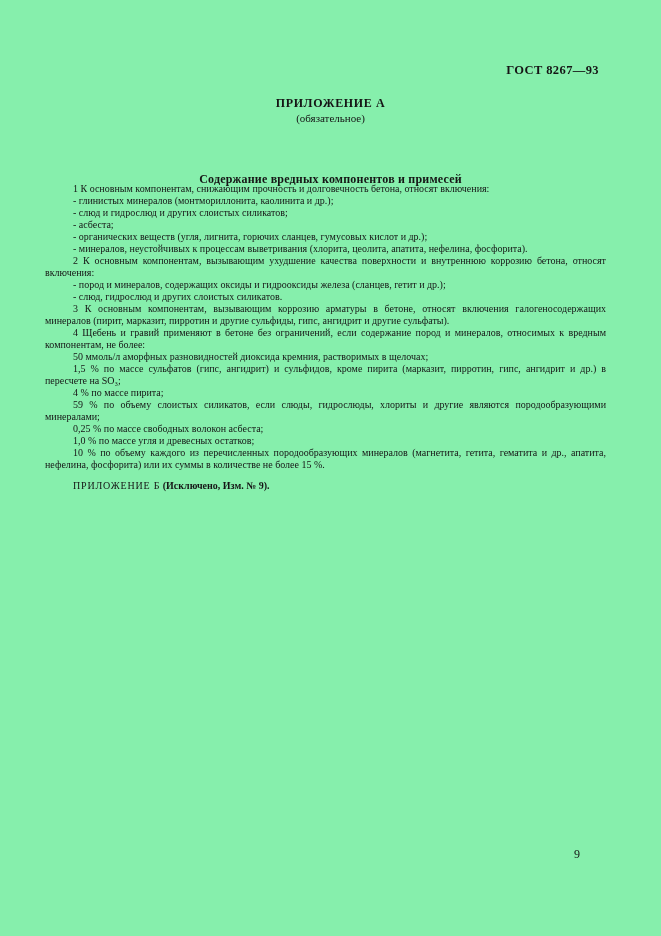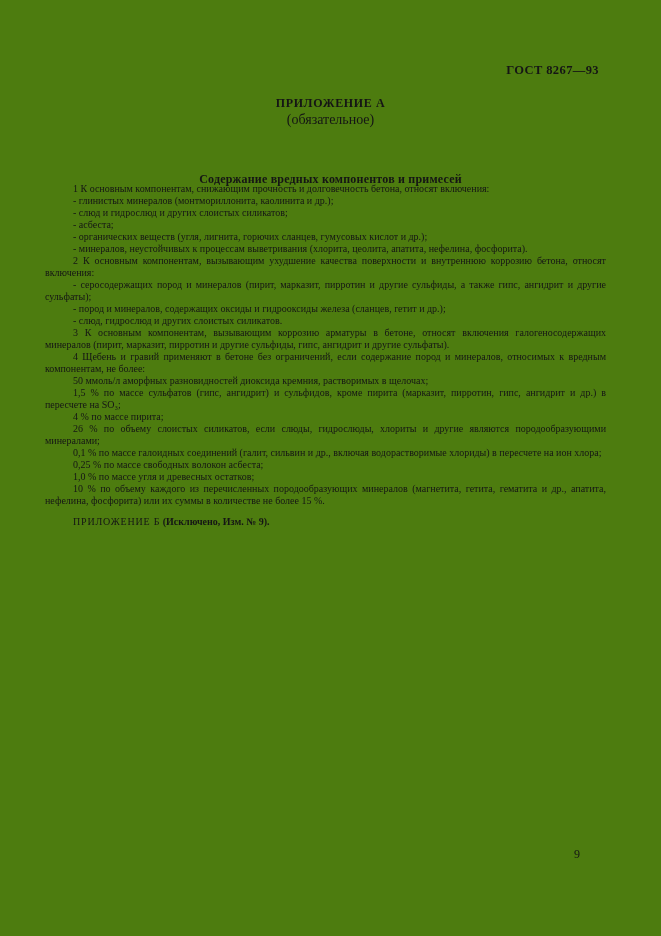--- a/index.html
+++ b/index.html
@@ -4,21 +4,21 @@
 <style>
   html, body {
     margin: 0;
     padding: 0;
     background: #e8e8e8;
   }
   .page {
     position: relative;
     width: 661px;
     height: 936px;
-    background: #4d7c0f;
+    background: #86efac;
     font-family: "Liberation Serif", "DejaVu Serif", serif;
     color: #151515;
     overflow: hidden;
     margin: 0 auto;
   }
   .gost-header {
     position: absolute;
     top: 63px;
     right: 62px;
     font-size: 12.5px;
@@ -31,21 +31,21 @@
     left: 0;
     width: 100%;
     text-align: center;
   }
   .appendix-a-title {
     font-size: 12px;
     font-weight: bold;
     letter-spacing: 0.6px;
   }
   .appendix-a-subtitle {
-    font-size: 14px;
+    font-size: 11px;
     margin-top: 1px;
   }
   .section-title {
     position: absolute;
     top: 172px;
     left: 0;
     width: 100%;
     text-align: center;
     font-size: 12px;
     font-weight: bold;
@@ -98,30 +98,28 @@
   <h1 class="section-title">Содержание вредных компонентов и примесей</h1>
 
   <div class="body-text">
     <p>1  К основным компонентам, снижающим прочность и долговечность бетона, относят включения:</p>
     <p>- глинистых минералов (монтмориллонита, каолинита и др.);</p>
     <p>- слюд и гидрослюд и других слоистых силикатов;</p>
     <p>- асбеста;</p>
     <p>- органических веществ (угля, лигнита, горючих сланцев, гумусовых кислот и др.);</p>
     <p>- минералов, неустойчивых к процессам выветривания (хлорита, цеолита, апатита, нефелина, фосфорита).</p>
     <p>2  К основным компонентам, вызывающим ухудшение качества поверхности и внутреннюю коррозию бетона, относят включения:</p>
-    <p>- серосодержащих пород и минералов (пирит, марказит, пирротин и другие сульфиды, а также гипс, ангидрит и другие сульфаты);</p>
     <p>- пород и минералов, содержащих оксиды и гидрооксиды железа (сланцев, гетит и др.);</p>
     <p>- слюд, гидрослюд и других слоистых силикатов.</p>
     <p>3  К основным компонентам, вызывающим коррозию арматуры в бетоне, относят включения галогеносодержащих минералов (пирит, марказит, пирротин и другие сульфиды, гипс, ангидрит и другие сульфаты).</p>
     <p>4  Щебень и гравий применяют в бетоне без ограничений, если содержание пород и минералов, относимых к вредным компонентам, не более:</p>
     <p>50 ммоль/л аморфных разновидностей диоксида кремния, растворимых в щелочах;</p>
     <p>1,5 % по массе сульфатов (гипс, ангидрит) и сульфидов, кроме пирита (марказит, пирротин, гипс, ангидрит и др.) в пересчете на SO₃;</p>
     <p>4 % по массе пирита;</p>
-    <p>26 % по объему слоистых силикатов, если слюды, гидрослюды, хлориты и другие являются породообразующими минералами;</p>
-    <p>0,1 % по массе галоидных соединений (галит, сильвин и др., включая водорастворимые хлориды) в пересчете на ион хлора;</p>
+    <p>59 % по объему слоистых силикатов, если слюды, гидрослюды, хлориты и другие являются породообразующими минералами;</p>
     <p>0,25 % по массе свободных волокон асбеста;</p>
     <p>1,0 % по массе угля и древесных остатков;</p>
     <p>10 % по объему каждого из перечисленных породообразующих минералов (магнетита, гетита, гематита и др., апатита, нефелина, фосфорита) или их суммы в количестве не более 15 %.</p>
 
     <p class="appendix-b">
       <span class="label">ПРИЛОЖЕНИЕ Б</span>
       <span> </span>
       <span class="note">(Исключено, Изм. № 9).</span>
     </p>
   </div>

